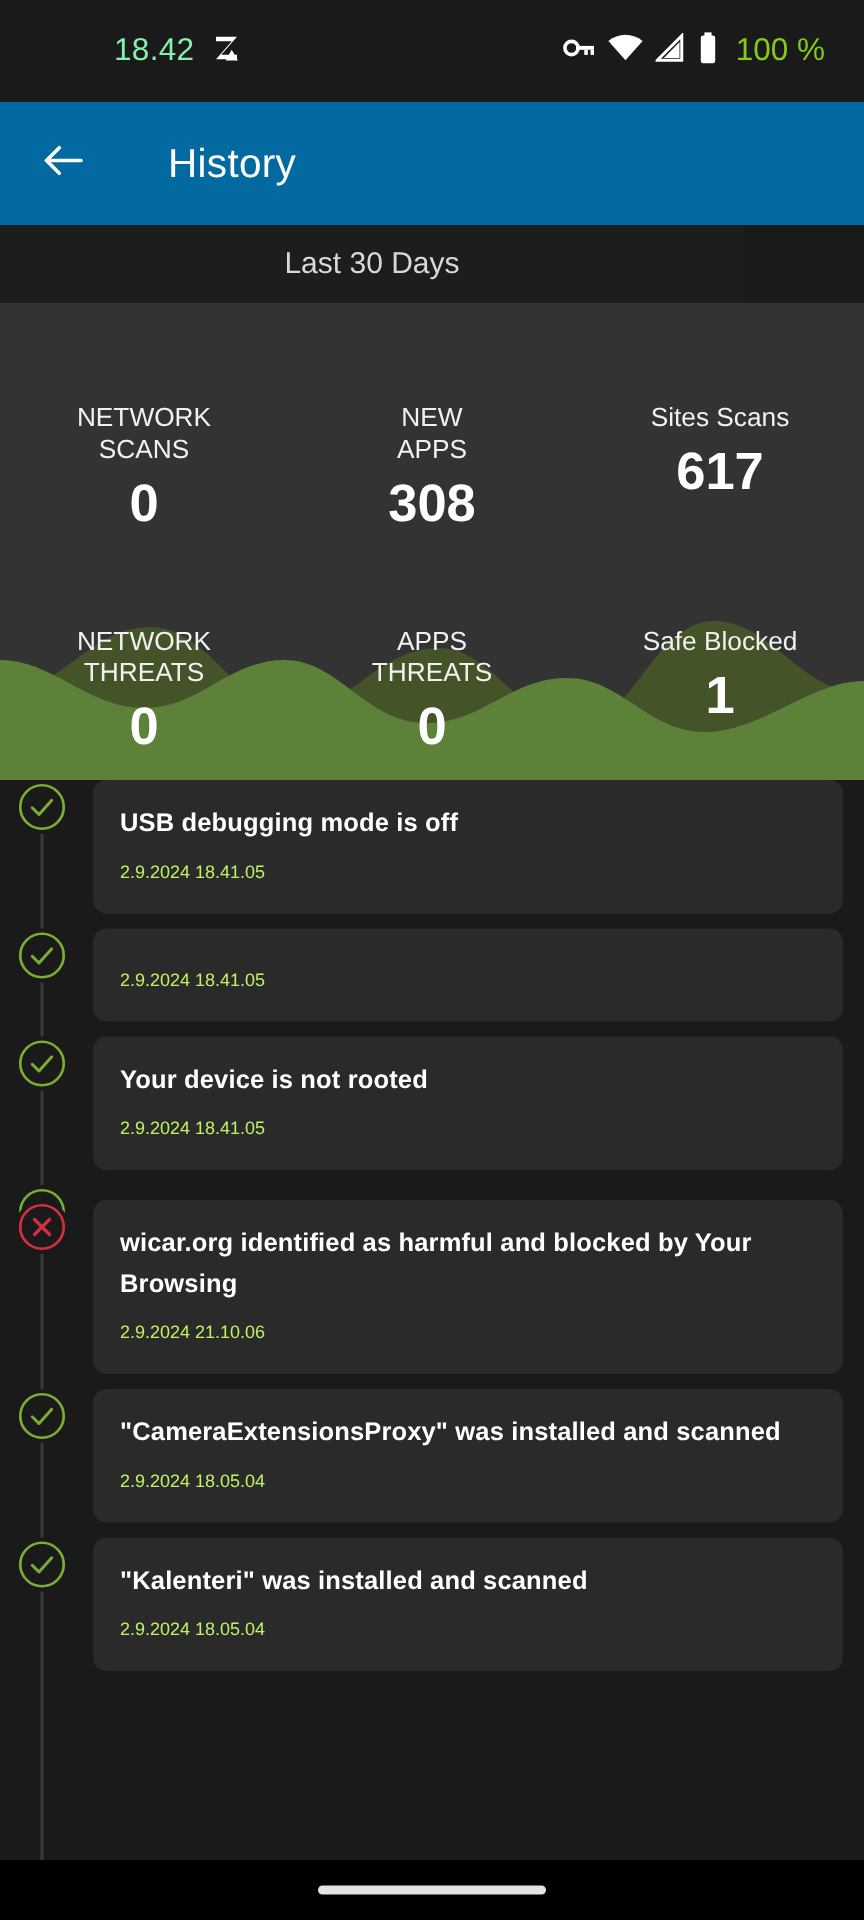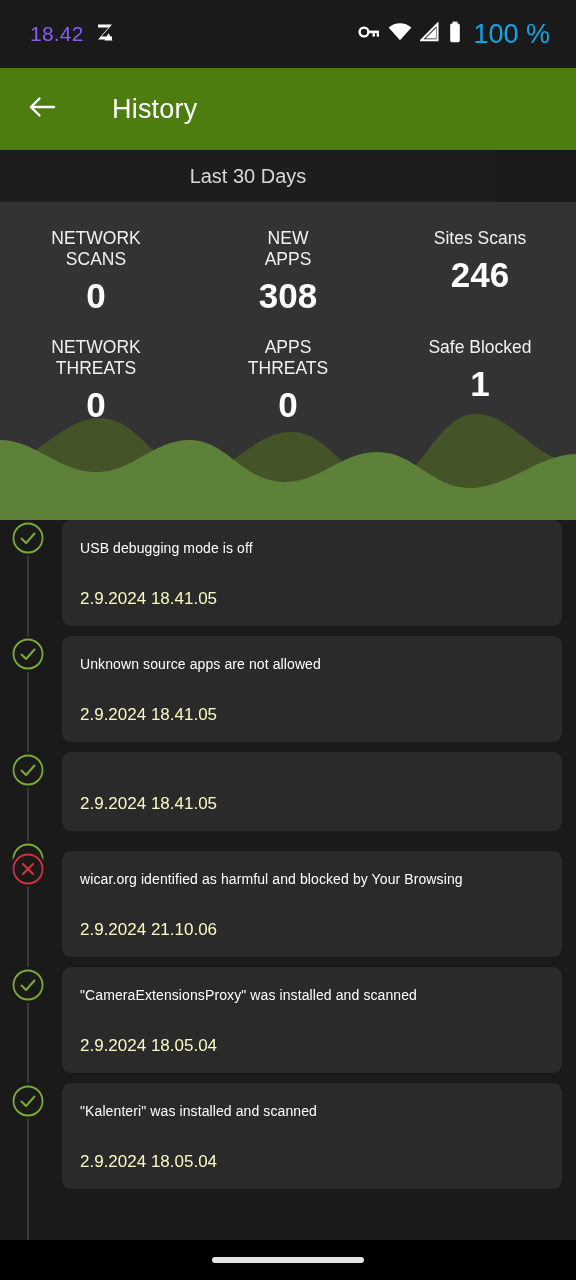--- a/index.html
+++ b/index.html
@@ -31,43 +31,44 @@
     align-items: center;
     justify-content: space-between;
     padding: 0 26px 0 30px;
   }
   .status-left {
     display: flex;
     align-items: center;
     gap: 11px;
   }
   .status-clock {
-    color: #8b5cf6;
+    color: #86efac;
     font-size: 21px;
     letter-spacing: 0.2px;
+    margin-left: 46px;
   }
   .za-icon { display: block; }
   .status-right {
     display: flex;
     align-items: center;
     gap: 8px;
   }
   .status-battery-text {
-    color: #0ea5e9;
-    font-size: 27px;
+    color: #84cc16;
+    font-size: 21px;
     margin-left: 3px;
   }
 
   
   .app-bar {
     position: absolute;
     top: 68px; left: 0;
     width: 576px;
     height: 82px;
-    background: #4d7c0f;
+    background: #0369a1;
     display: flex;
     align-items: center;
   }
   .back-btn {
     width: 56px;
     height: 56px;
     margin-left: 14px;
     display: flex;
     align-items: center;
     justify-content: center;
@@ -114,20 +115,21 @@
     padding-top: 20px;
   }
   .stats-row {
     display: flex;
     width: 576px;
   }
   .stat-cell {
     flex: 1;
     text-align: center;
     padding: 6px 4px 0 4px;
+    margin-top: 40px;
   }
   .stat-label {
     color: #f1f1f1;
     font-size: 17.5px;
     line-height: 21px;
     white-space: pre-line;
   }
   .stat-value {
     color: #ffffff;
     font-size: 35px;
@@ -184,29 +186,29 @@
   }
   .event-card {
     margin-left: 62px;
     width: 500px;
     background: #2a2a2a;
     border-radius: 9px;
     padding: 15px 18px 17px 18px;
   }
   .event-title {
     color: #ffffff;
-    font-size: 14px;
-    font-weight: normal;
+    font-size: 17px;
+    font-weight: bold;
     line-height: 27px;
     letter-spacing: 0.1px;
   }
   .event-time {
-    color: #fef9c3;
-    font-size: 17px;
-    margin-top: 26px;
+    color: #bef264;
+    font-size: 12px;
+    margin-top: 9px;
     line-height: 21px;
   }
 
   
   .nav-bar {
     position: absolute;
     left: 0; bottom: 0;
     width: 576px;
     height: 40px;
     background: #000000;
@@ -301,21 +303,21 @@
 SCANS</div>
           <div class="stat-value">0</div>
         </div>
         <div class="stat-cell">
           <div class="stat-label">NEW
 APPS</div>
           <div class="stat-value">308</div>
         </div>
         <div class="stat-cell">
           <div class="stat-label">Sites Scans</div>
-          <div class="stat-value">246</div>
+          <div class="stat-value">617</div>
         </div>
       </div>
       <div class="stats-row second">
         <div class="stat-cell">
           <div class="stat-label">NETWORK
 THREATS</div>
           <div class="stat-value">0</div>
         </div>
         <div class="stat-cell">
           <div class="stat-label">APPS
@@ -347,33 +349,33 @@
     </div>
 
     <div class="event-row">
       <div class="event-marker">
         <svg width="34" height="34" viewBox="0 0 34 34">
           <circle cx="17" cy="17" r="14.5" fill="none" stroke="#7aad33" stroke-width="1.8"></circle>
           <path d="M10.5 17.5 L15 22 L23.5 12.5" fill="none" stroke="#7aad33" stroke-width="2" stroke-linecap="round" stroke-linejoin="round"></path>
         </svg>
       </div>
       <div class="event-card">
-        <div class="event-title">Unknown source apps are not allowed</div>
         <div class="event-time">2.9.2024 18.41.05</div>
       </div>
     </div>
 
     <div class="event-row">
       <div class="event-marker">
         <svg width="34" height="34" viewBox="0 0 34 34">
           <circle cx="17" cy="17" r="14.5" fill="none" stroke="#7aad33" stroke-width="1.8"></circle>
           <path d="M10.5 17.5 L15 22 L23.5 12.5" fill="none" stroke="#7aad33" stroke-width="2" stroke-linecap="round" stroke-linejoin="round"></path>
         </svg>
       </div>
       <div class="event-card">
+        <div class="event-title">Your device is not rooted</div>
         <div class="event-time">2.9.2024 18.41.05</div>
       </div>
     </div>
 
     <div class="event-row">
       <div class="event-marker">
         <svg width="34" height="34" viewBox="0 0 34 34">
           <circle cx="17" cy="17" r="14.5" fill="none" stroke="#7aad33" stroke-width="1.8"></circle>
           <path d="M10.5 17.5 L15 22 L23.5 12.5" fill="none" stroke="#7aad33" stroke-width="2" stroke-linecap="round" stroke-linejoin="round"></path>
         </svg>

